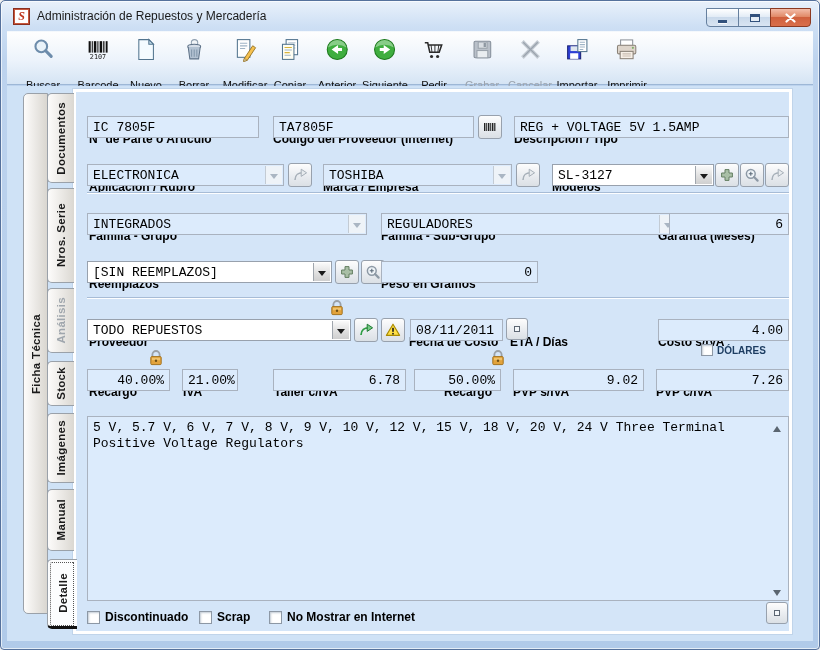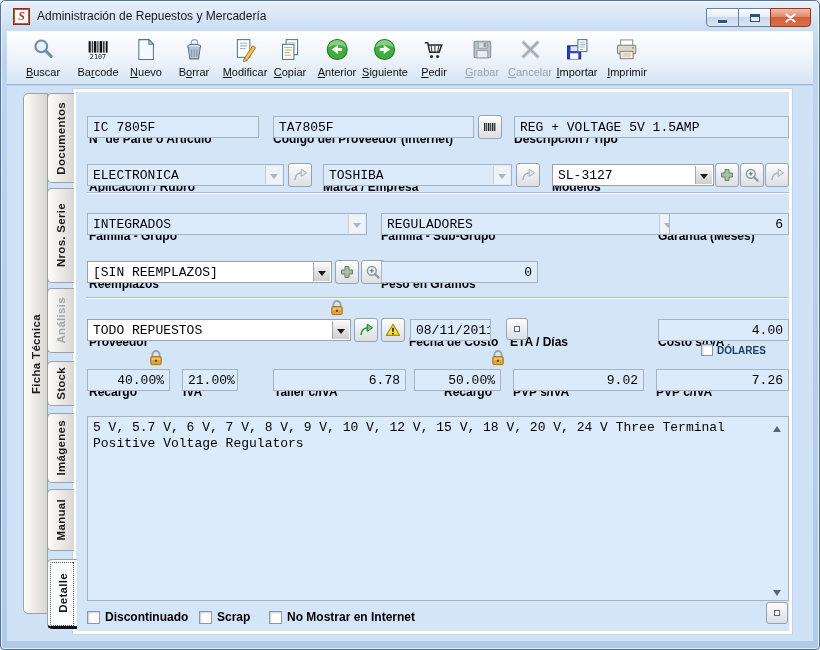--- a/index.html
+++ b/index.html
@@ -18,21 +18,21 @@
        justify-content:center;background:linear-gradient(#ffffff,#e3ecf6 45%,#c8d8ea 46%,#d9e5f3);}
   #btn-min{left:705px;width:33px;border-radius:0 0 0 4px;}
   #btn-max{left:737px;width:33px;}
   #btn-close{left:769px;width:41px;border-radius:0 0 4px 0;border-color:#8c3a22;
        background:linear-gradient(#f3bda9,#e18a68 45%,#cf5f3c 46%,#d96f4b);}
   .glyph-min{width:9px;height:3px;background:#32517d;margin-top:8px;box-shadow:0 1px 0 rgba(255,255,255,.8);}
   .glyph-max{width:10px;height:8px;border:1px solid #32517d;border-top-width:3px;background:rgba(255,255,255,.5);}
   
   #toolbar{position:absolute;left:6px;right:6px;top:30px;height:54px;
        background:linear-gradient(#fefefe,#ecf3fb 55%,#d5e4f4);border-bottom:1px solid #9db7d6;border-top:1px solid #f4f8fc;}
-  .tbtn{position:absolute;top:5px;transform:translateX(-50%);display:flex;flex-direction:column;align-items:center;gap:0;cursor:default;}
+  .tbtn{position:absolute;top:5px;transform:translateX(-50%);display:flex;flex-direction:column;align-items:center;gap:13px;cursor:default;}
   .tbtn svg{width:25px;height:25px;}
   .tbtn .tl{font-size:11px;color:#101010;white-space:nowrap;}
   .tbtn.disabled .tl{color:#9aa2ac;}
   
   #client{position:absolute;left:6px;right:6px;top:85px;bottom:8px;background:#cfe2f6;}
   #page{position:absolute;left:72px;top:88px;width:719px;height:545px;background:#d4e5f8;
         border:3px solid #fff;box-shadow:0 0 0 1px #c0d4ea;}
   
   .vtab{position:absolute;left:46px;width:27px;background:linear-gradient(to right,#fdfcfb,#dbd8d2);
         border:1px solid #9aa1a9;border-right:none;border-radius:5px 0 0 5px;display:flex;align-items:center;justify-content:center;}
@@ -340,21 +340,21 @@
         <path d="M9.2 2.2 14.6 5.8 9.2 9.4z" fill="#74c983" stroke="#1f7a33"></path>
       </svg>
   </button>
   <button class="sbtn" style="left:380px;top:317px">
     <svg viewBox="0 0 16 16">
         <path d="M8 2.2 14.6 13.4H1.4z" fill="#ffdf45" stroke="#a98a00" stroke-width="1.1" stroke-linejoin="round"></path>
         <rect x="7.2" y="5.8" width="1.6" height="4" fill="#1a1a1a"></rect>
         <rect x="7.2" y="10.9" width="1.6" height="1.6" fill="#1a1a1a"></rect>
       </svg>
   </button>
-  <div class="fld" style="left:409px;top:318px;width:81px">08/11/2011</div>
+  <div class="fld" style="left:409px;top:318px;width:93px">08/11/2011</div>
   <button class="sbtn" style="left:505px;top:317px;width:22px;height:22px">
       <span class="tinysq"></span>
     </button>
   <div class="fld num" style="left:657px;top:318px;width:131px">4.00</div>
 
   <span class="lbl" style="left:88px;top:353px">Recargo</span>
   <svg class="lock" style="left:146px;top:348px" viewBox="0 0 18 17">
       <path d="M5.4 8V5.6a3.6 3.6 0 0 1 7.2 0V8" fill="none" stroke="#9aa0a6" stroke-width="1.8"></path>
       <rect x="3.8" y="7.6" width="10.4" height="8" rx="1" fill="#e2a33c" stroke="#a4731e"></rect>
       <rect x="5" y="8.8" width="8" height="2.4" fill="#f0c26a"></rect>

